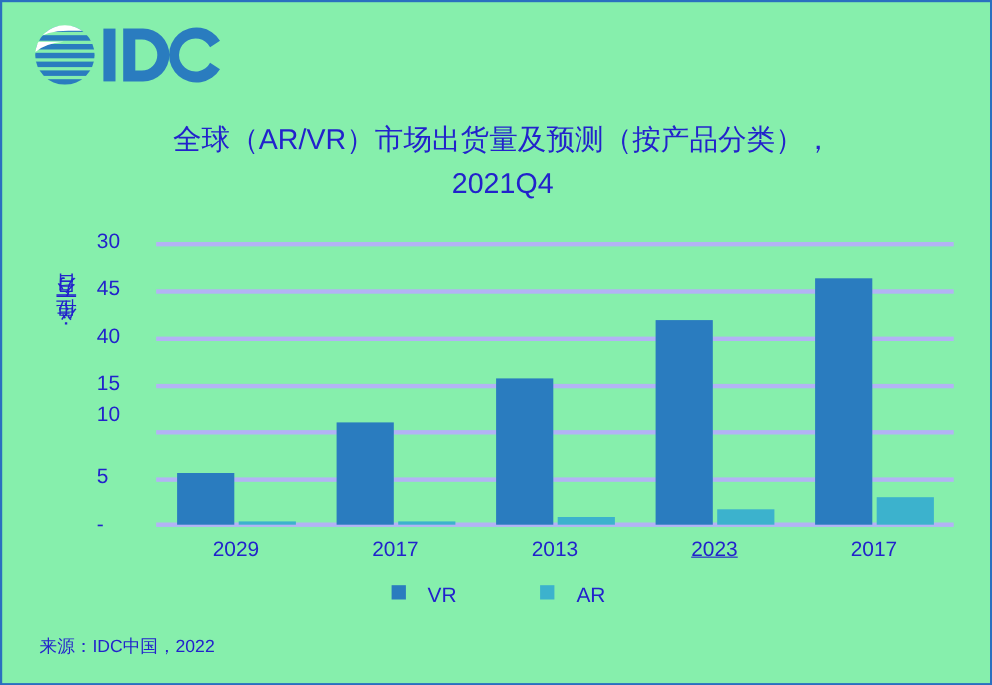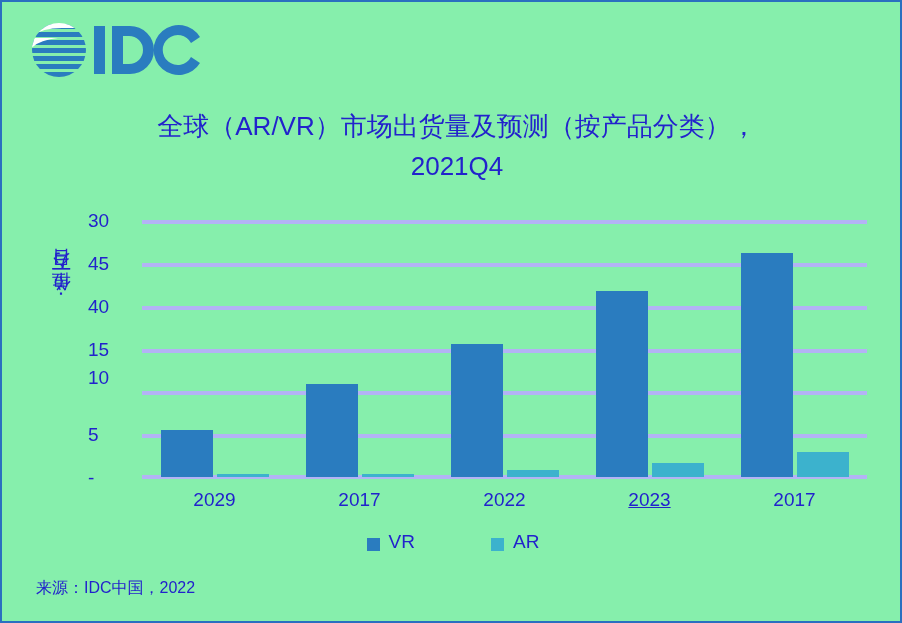--- a/index.html
+++ b/index.html
@@ -129,22 +129,22 @@
     left: 0;
     top: 530px;
     width: 902px;
     display: flex;
     justify-content: center;
     gap: 76px;
     align-items: center;
   }
   .legend-item {
     display: flex;
-    align-items: flex-end;
-    gap: 9px;
+    align-items: flex-start;
+    gap: 20px;
   }
   .legend-swatch {
     width: 13px;
     height: 13px;
     display: inline-block;
   }
   .legend-label {
     color: #2222cc;
     font-size: 19px;
     line-height: 19px;
@@ -227,21 +227,21 @@
           <div class="bar vr" title="VR 2023: 21.9" style="left: 453.5px; width: 52px; height: 186.15px;"></div>
           <div class="bar ar" title="AR 2023: 1.6" style="left: 509.5px; width: 52px; height: 13.6px;"></div>
           <div class="bar vr" title="VR 2024: 26.4" style="left: 598.5px; width: 52px; height: 224.4px;"></div>
           <div class="bar ar" title="AR 2024: 3" style="left: 654.5px; width: 52px; height: 25.5px;"></div>
         </div>
     </div>
 
     <div id="x-labels">
         <div class="xtick" style="left: 152.5px;">2029</div>
         <div class="xtick" style="left: 297.5px;">2017</div>
-        <div class="xtick" style="left: 442.5px;">2022</div>
+        <div class="xtick" style="left: 442.5px;">2013</div>
         <div class="xtick" style="left: 587.5px; text-decoration: underline;">2023</div>
         <div class="xtick" style="left: 732.5px;">2017</div>
       </div>
   </div>
 
   <div id="legend">
     <div class="legend-item">
       <span class="legend-swatch" style="background: rgb(42, 124, 191);"></span>
       <span class="legend-label">VR</span>
     </div>

